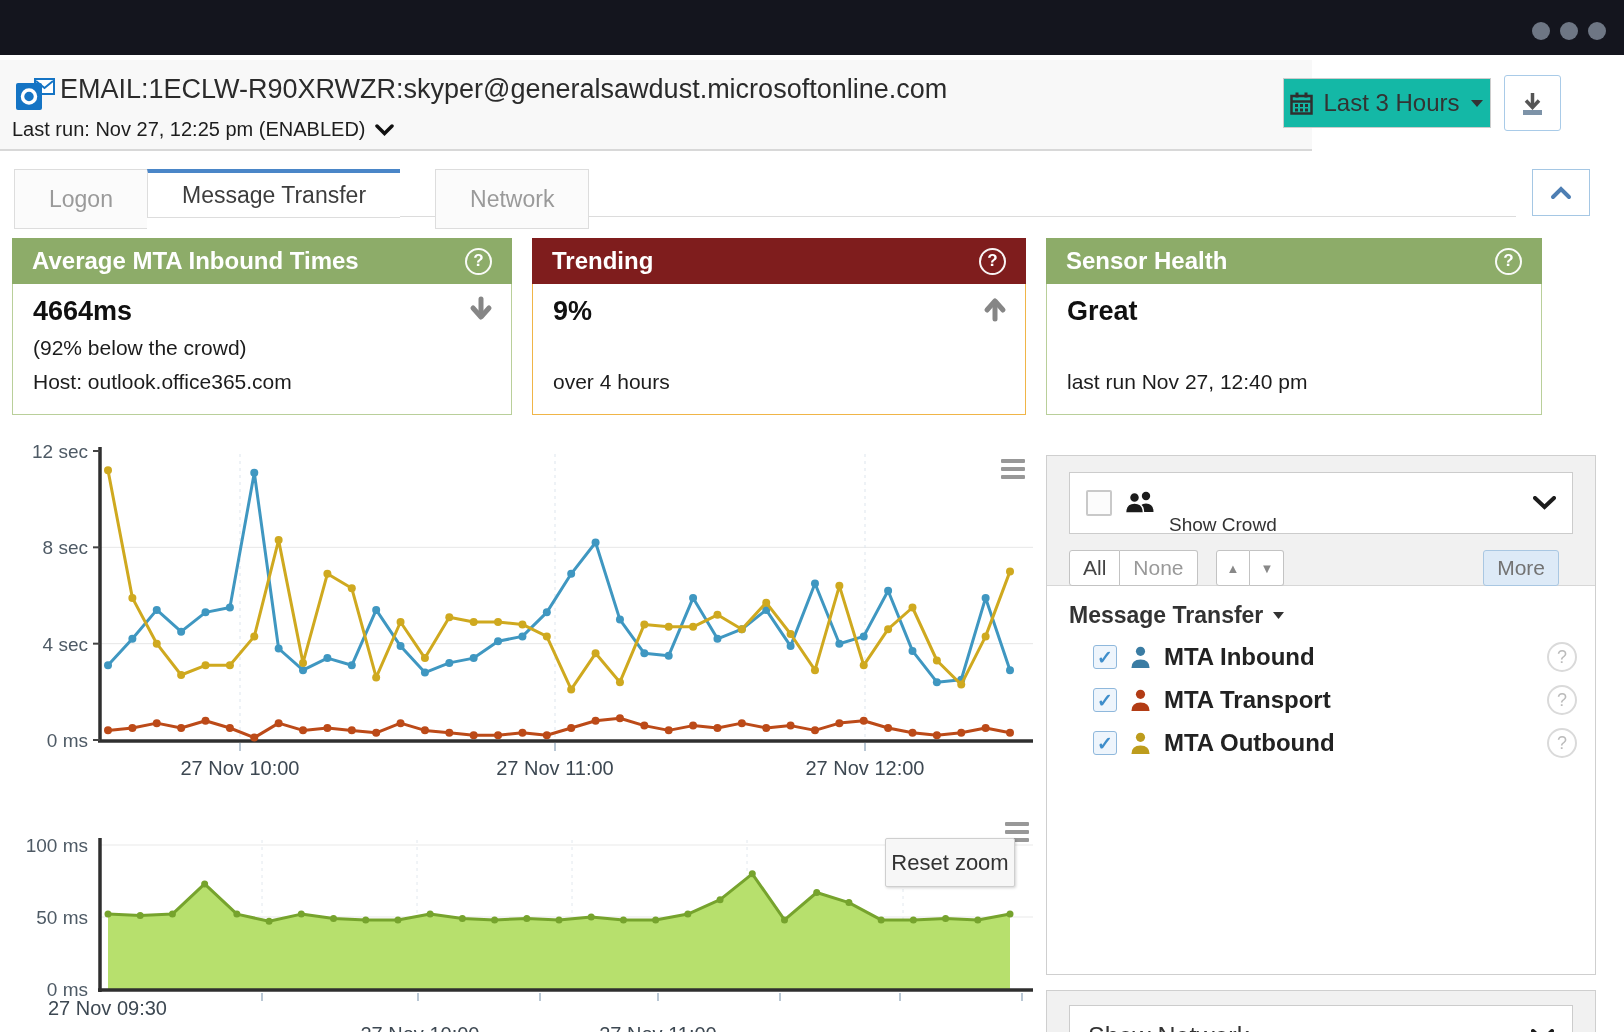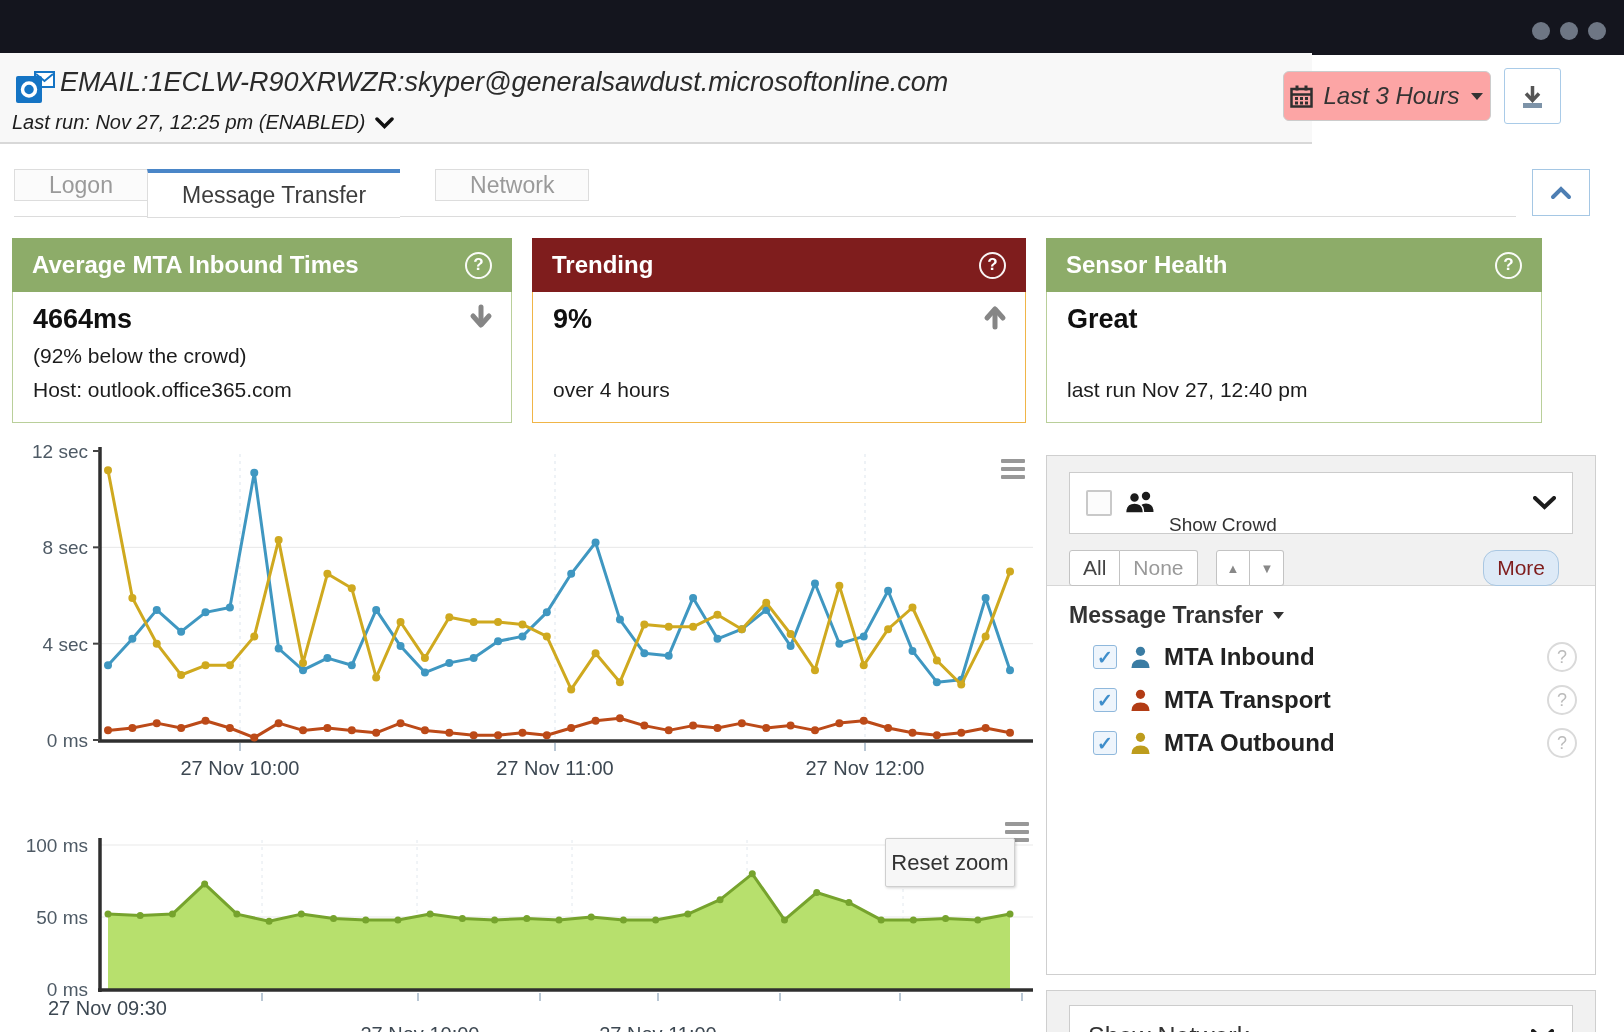--- a/index.html
+++ b/index.html
@@ -6,47 +6,47 @@
   body {
     width:1624px; height:1032px; overflow:hidden; position:relative;
     background:#fff; font-family:"Liberation Sans", sans-serif;
   }
   
   .titlebar { position:absolute; left:0; top:0; width:1624px; height:55px; background:#14151e; }
   .dots { position:absolute; right:18px; top:22px; display:flex; gap:10px; }
   .dot { width:18px; height:18px; border-radius:50%; background:#6e7684; }
 
   
-  .appheader { position:absolute; left:0; top:53px; width:1312px; height:91px; background:#f8f8f8;
-               border-bottom:2px solid #d8d8d8; box-sizing:border-box;font-style:italic; }
+  .appheader { position:absolute; left:0; top:60px; width:1312px; height:91px; background:#f8f8f8;
+               border-bottom:2px solid #d8d8d8; box-sizing:border-box; }
   .outlook { position:absolute; left:16px; top:16px; }
   .apptitle { position:absolute; left:60px; top:14px; font-size:27px; color:#2b2b2b; }
   .subtitle { position:absolute; left:12px; top:58px; font-size:20px; color:#1d1d1d;
               display:flex; align-items:center; gap:9px; }
-  .range-btn { position:absolute; left:1283px; top:18px; width:208px; height:50px; background:#fca5a5;
-               border:1px solid #cccccc; border-radius:6px; display:flex; align-items:center;
+  .range-btn { position:absolute; left:1283px; top:18px; width:208px; height:50px; background:#14b8a6;
+               border:1px solid #cccccc; border-radius:0; display:flex; align-items:center;
                justify-content:center; gap:10px; font-size:24px; color:#333; box-sizing:border-box; cursor:pointer; }
   .dl-btn { position:absolute; left:1504px; top:15px; width:57px; height:56px; background:#fff;
             border:1px solid #a9cbe8; border-radius:3px; display:flex; align-items:center;
             justify-content:center; box-sizing:border-box; cursor:pointer; }
 
   
   .tabline { position:absolute; left:14px; top:216px; width:1502px; height:1px; background:#dcdcdc; }
   .tabs { position:absolute; left:14px; top:169px; display:flex; z-index:2; }
-  .tab { height:32px; padding:0 34px; display:flex; align-items:center; font-size:23px; color:#9a9a9a;
+  .tab { height:60px; padding:0 34px; display:flex; align-items:center; font-size:23px; color:#9a9a9a;
          background:#fbfbfb; border:1px solid #ddd; border-right:none; box-sizing:border-box; cursor:pointer; }
   .tab:last-child { border-right:1px solid #ddd;margin-left:35px; }
   .tab.active { background:#fff; color:#3d3d3d; border-top:4px solid #4a86c8; height:49px; }
   .collapse-btn { position:absolute; left:1532px; top:169px; width:58px; height:47px; background:#fff;
                   border:1px solid #a5c7e4; display:flex; align-items:center; justify-content:center;
                   box-sizing:border-box; cursor:pointer; }
 
   
   .card { position:absolute; top:238px; box-sizing:border-box; }
-  .chead { height:54px; display:flex; align-items:center; justify-content:space-between;
+  .chead { height:46px; display:flex; align-items:center; justify-content:space-between;
            padding:0 20px; color:#fff; font-size:24px; font-weight:bold; }
   .card.green .chead { background:#8dac69; }
   .card.orange .chead { background:#7f1d1d; }
   .cbody { position:relative; background:#fff; height:131px; box-sizing:border-box; }
   .card.green .cbody { border:1px solid #b9cf9a; border-top:none; }
   .card.orange .cbody { border:1px solid #f0b548; border-top:none; }
   .cvalue { position:absolute; left:20px; top:12px; font-size:27px; font-weight:bold; color:#101010; }
   .cline2 { position:absolute; left:20px; top:52px; font-size:21px; color:#1c1c1c; }
   .cline3 { position:absolute; left:20px; top:86px; font-size:21px; color:#1c1c1c; }
   .qcircle { width:27px; height:27px; border:2px solid rgba(255,255,255,.95); border-radius:50%;
@@ -79,21 +79,21 @@
   .chev-r { margin-left:auto; display:flex; }
   .btnrow { position:absolute; left:22px; top:94px; right:36px; display:flex; align-items:center; }
   .btn { height:36px; background:#fff; border:1px solid #c3c3c3; font-size:21px; display:flex;
          align-items:center; justify-content:center; box-sizing:border-box; padding:0 13px; cursor:pointer; }
   #btn-all { border-radius:3px 0 0 3px; color:#444; }
   #btn-none { border-left:none; border-radius:0 3px 3px 0; color:#999; }
   .updown { margin-left:18px; display:flex; }
   .btn.small { padding:0 10px; font-size:13px; color:#888; }
   #btn-up { border-radius:3px 0 0 3px; }
   #btn-down { border-left:none; border-radius:0 3px 3px 0; }
-  #btn-more { margin-left:auto; background:#ddeaf7; border-color:#a9c7e2; color:#7f1d1d; border-radius:13px; }
+  #btn-more { margin-left:auto; background:#ddeaf7; border-color:#a9c7e2; color:#737373; border-radius:3px; }
   .lp-list { position:relative; padding:16px 22px; }
   .group-head { font-size:23px; font-weight:bold; color:#333; display:flex; align-items:center; gap:9px; cursor:pointer; }
   .litem { display:flex; align-items:center; gap:13px; margin-top:13px; margin-left:24px; }
   .cb2 { width:24px; height:24px; border:1px solid #8fb8dc; background:#eef5fc; border-radius:3px;
          display:flex; align-items:center; justify-content:center; color:#3f8ecb; font-size:19px;
          font-weight:bold; box-sizing:border-box; cursor:pointer; }
   .litem-label { font-size:24px; color:#222;font-weight:bold; }
   .q2 { margin-left:auto; margin-right:-4px; width:30px; height:30px; border:2px solid #dadada;
         border-radius:50%; color:#bbb; font-size:18px; display:flex; align-items:center;
         justify-content:center; box-sizing:border-box; }

